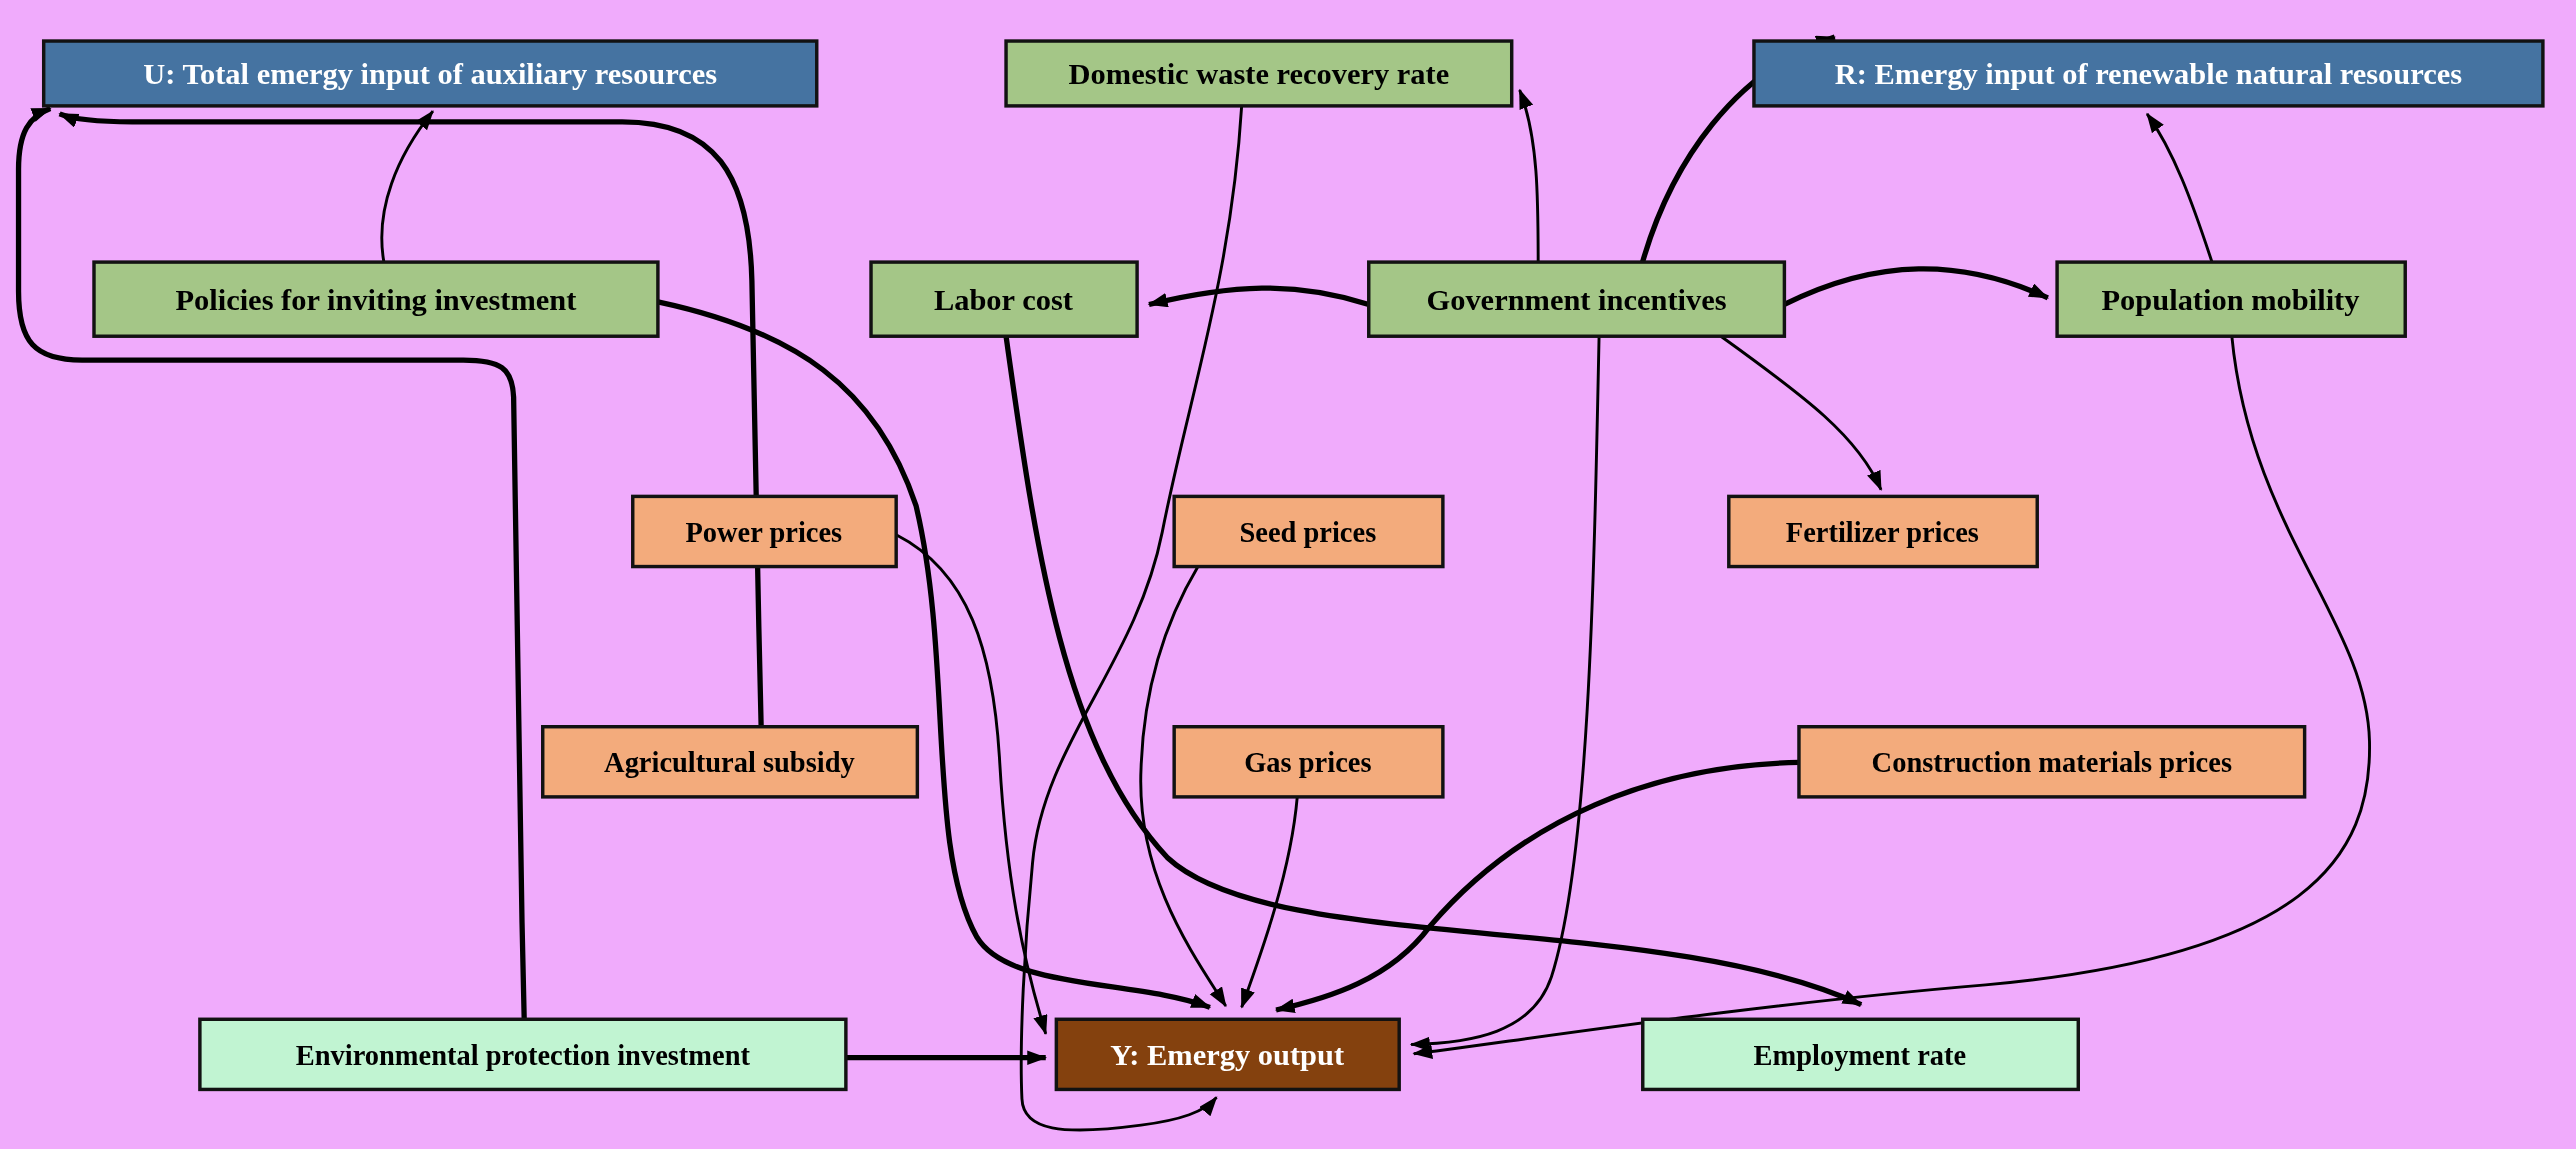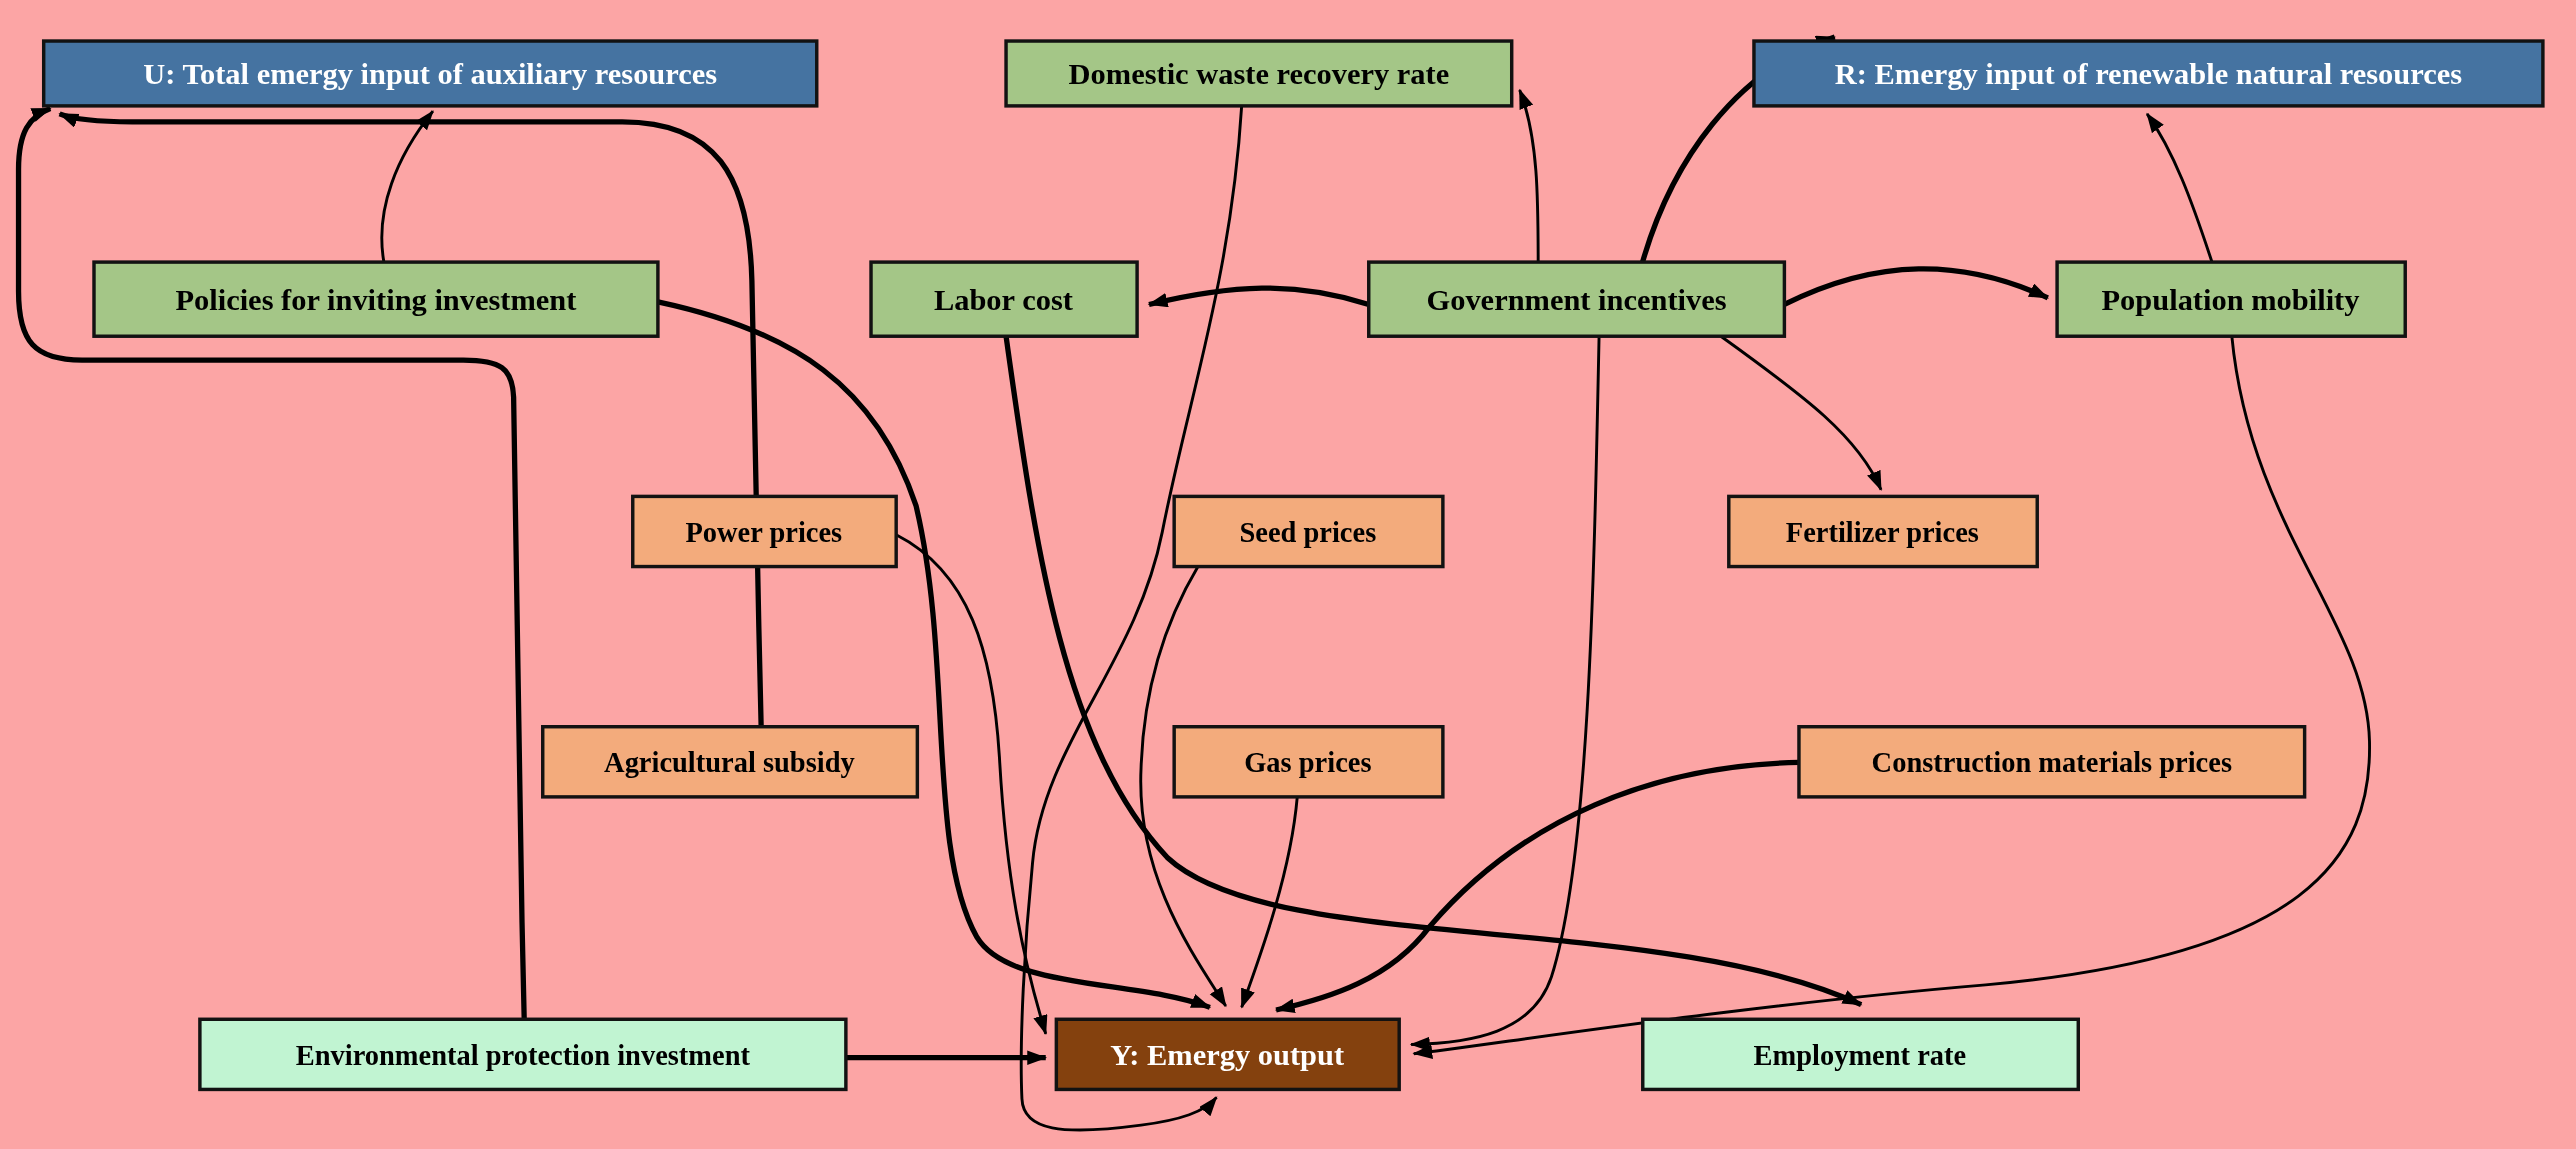--- a/index.html
+++ b/index.html
@@ -1,16 +1,16 @@
 <!DOCTYPE html>
 <html style="font-size:10.6px"><head>
 <meta charset="utf-8">
 <style>
   html,body{margin:0;padding:0;background:#ffffff;}
-  .stage{width:2576px;height:1149px;overflow:hidden;background:#fca5a5;}
+  .stage{width:2576px;height:1149px;overflow:hidden;background:#f0abfc;}
   svg{display:block;}
   .edge{fill:none;stroke:#000000;}
   .edge.thin{stroke-width:2.2px;}
   .edge.thick{stroke-width:4px;}
   .node rect{stroke:#121212;stroke-width:2.6px;}
   .node text{
     font-family:"Liberation Serif","DejaVu Serif",serif;
     font-weight:bold;
     text-anchor:middle;
   }

